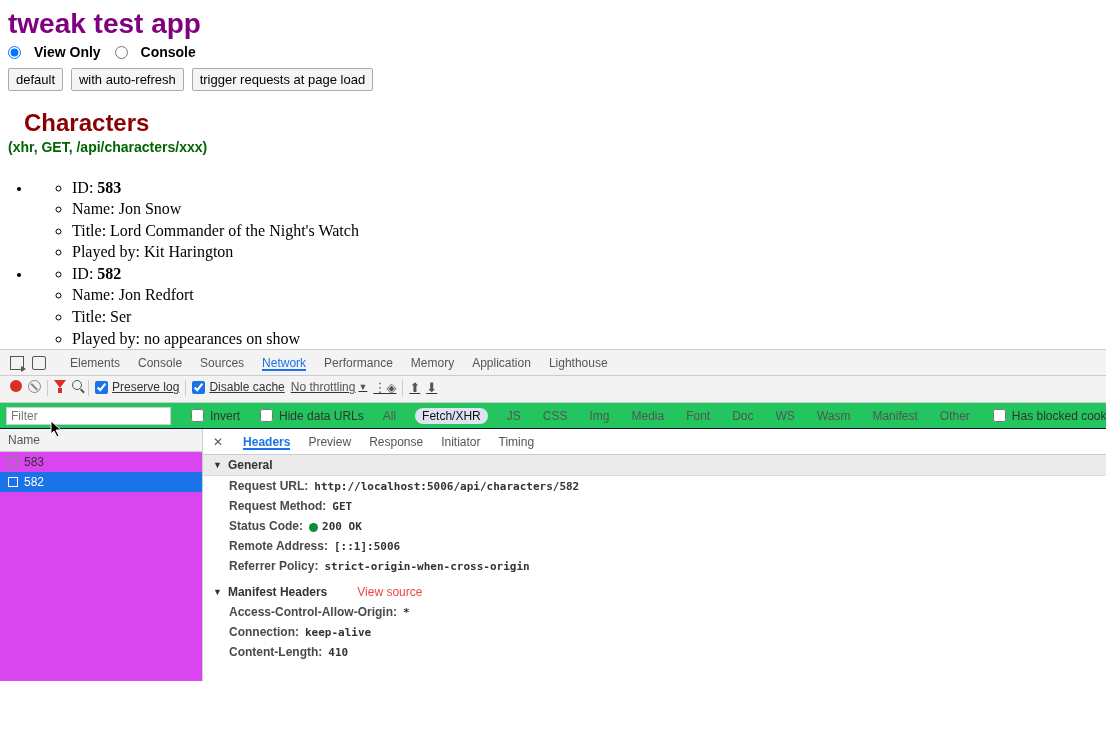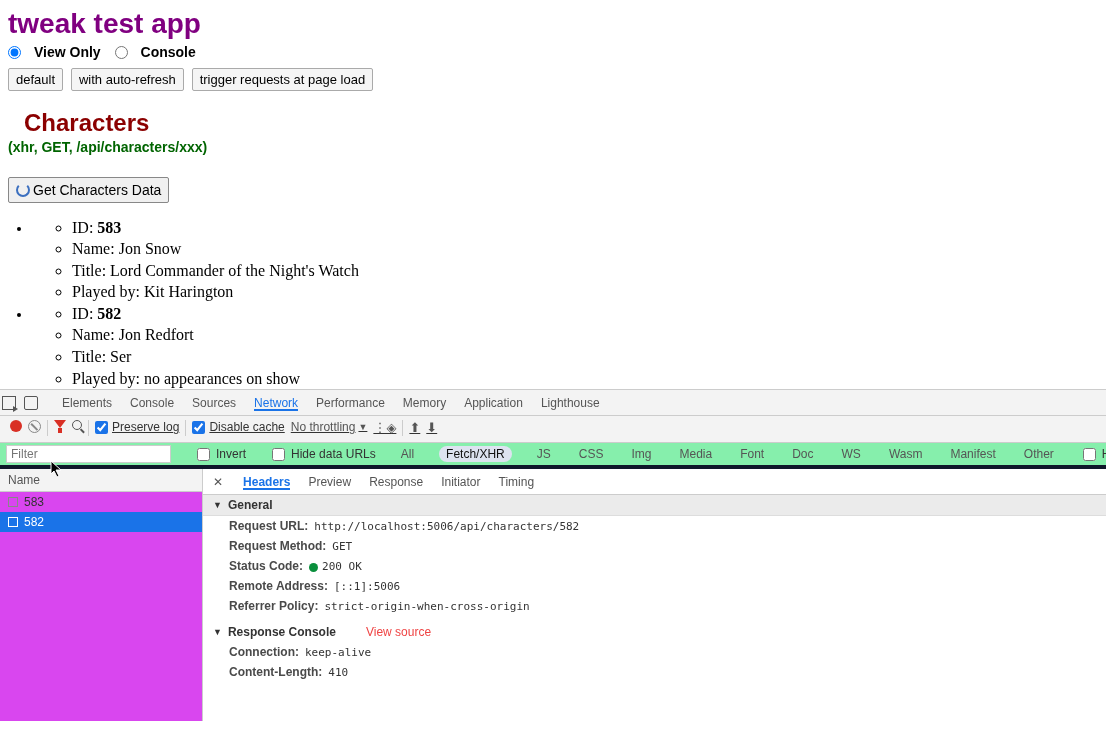--- a/index.html
+++ b/index.html
@@ -70,21 +70,21 @@
     border-top: 1px solid #ccc;
     font-family: "Helvetica Neue", Arial, sans-serif;
     font-size: 12px;
     color: #333;
     position: relative;
   }
   .dt-tabs {
     display: flex;
     align-items: center;
     gap: 18px;
-    padding: 0 2px;
+    padding: 0 10px;
     height: 26px;
     border-bottom: 1px solid #ccc;
     color: #555;
     background: #f3f3f3;
   }
   .dt-tabs .tab { cursor: default; }
   .dt-tabs .tab.active { color: #1a73e8; position: relative; }
   .dt-tabs .tab.active::after {
     content: "";
     position: absolute; left: 0; right: 0; bottom: -1px;
@@ -115,25 +115,25 @@
   .funnel::after { content: ""; position: absolute; left: -2px; top: 0; width: 4px; height: 5px; background: #d93025; }
   .magnify { width: 10px; height: 10px; border: 1.5px solid #555; border-radius: 50%; display: inline-block; position: relative; }
   .magnify::after { content: ""; position: absolute; width: 5px; height: 1.5px; background: #555; transform: rotate(45deg); right: -4px; bottom: -2px; }
   .throttle-sel { display: inline-flex; align-items: center; gap: 3px; color: #555; }
   .throttle-sel .caret { font-size: 9px; }
   .wifi-ic, .up-ic, .down-ic { color: #555; font-size: 13px; }
 
   .dt-filter-row {
     display: flex;
     align-items: center;
-    gap: 22px;
+    gap: 16px;
     padding: 4px 6px;
     height: 26px;
-    border-bottom: 4px solid #0f172a;
-    background: #86efac;
+    border-bottom: 1px solid #0f172a;
+    background: #22c55e;
     white-space: nowrap;
     overflow: hidden;
   }
   .filter-input {
     width: 170px;
     height: 18px;
     border: 1px solid #ccc;
     font-size: 12px;
     padding: 1px 4px;
     background: #fff;
@@ -191,21 +191,21 @@
     color: #333;
     display: flex;
     align-items: center;
     gap: 6px;
     border-bottom: 1px solid #ddd;
   }
   .dt-section-head .tri { font-size: 9px; }
   .dt-section-head .link { font-weight: 400; color: #ef4444; margin-left: 24px; }
   .kv { padding: 3px 10px 3px 26px; }
   .kv .k { font-weight: 700; color: #4a4a4a; }
-  .kv .v { font-family: Menlo, Consolas, monospace; font-size: 11px; color: #333; margin-left: 6px; }
+  .kv .v { font-family: Menlo, Consolas, monospace; font-size: 11px; color: #333; margin-left: 6px; font-weight: bold; }
   .status-dot { width: 9px; height: 9px; border-radius: 50%; background: #0a8f3c; display: inline-block; margin-right: 4px; vertical-align: middle; }
   .cursor {
     position: absolute;
     width: 0; height: 0;
     pointer-events: none;
   }
   .cursor svg { position: absolute; top: 0; left: 0; }
 </style>
 </head>
 <body>
@@ -226,24 +226,20 @@
 
   <div class="btn-row">
     <button>default</button>
     <button>with auto-refresh</button>
     <button>trigger requests at page load</button>
   </div>
 
   <h2 class="section-title">Characters</h2>
   <div class="section-sub">(xhr, GET, /api/characters/xxx)</div>
 
-  <button class="get-data-btn">
-    <span class="spinner"></span>
-    <span>Get Characters Data</span>
-  </button>
 
   <ul class="outer">
     <li>
       <ul class="inner">
         <li><span>ID:</span> <span class="bold">583</span></li>
         <li><span>Name:</span> <span>Jon Snow</span></li>
         <li><span>Title:</span> <span>Lord Commander of the Night's Watch</span></li>
         <li><span>Played by:</span> <span>Kit Harington</span></li>
       </ul>
     </li>
@@ -366,20 +362,21 @@
         <span>General</span>
       </div>
       <div class="kv"><span class="k">Request URL:</span><span class="v">http://localhost:5006/api/characters/582</span></div>
       <div class="kv"><span class="k">Request Method:</span><span class="v">GET</span></div>
       <div class="kv"><span class="k">Status Code:</span><span class="v"><span class="status-dot"></span><span>200 OK</span></span></div>
       <div class="kv"><span class="k">Remote Address:</span><span class="v">[::1]:5006</span></div>
       <div class="kv"><span class="k">Referrer Policy:</span><span class="v">strict-origin-when-cross-origin</span></div>
 
       <div class="dt-section-head" style="background:#fff;border-bottom:none;margin-top:6px;">
         <span class="tri">▼</span>
-        <span>Response Console</span>
+        <span>Manifest Headers</span>
         <span class="link">View source</span>
       </div>
+      <div class="kv"><span class="k">Access-Control-Allow-Origin:</span><span class="v">*</span></div>
       <div class="kv"><span class="k">Connection:</span><span class="v">keep-alive</span></div>
       <div class="kv"><span class="k">Content-Length:</span><span class="v">410</span></div>
     </div>
   </div>
 </div>
 
 </body></html>

